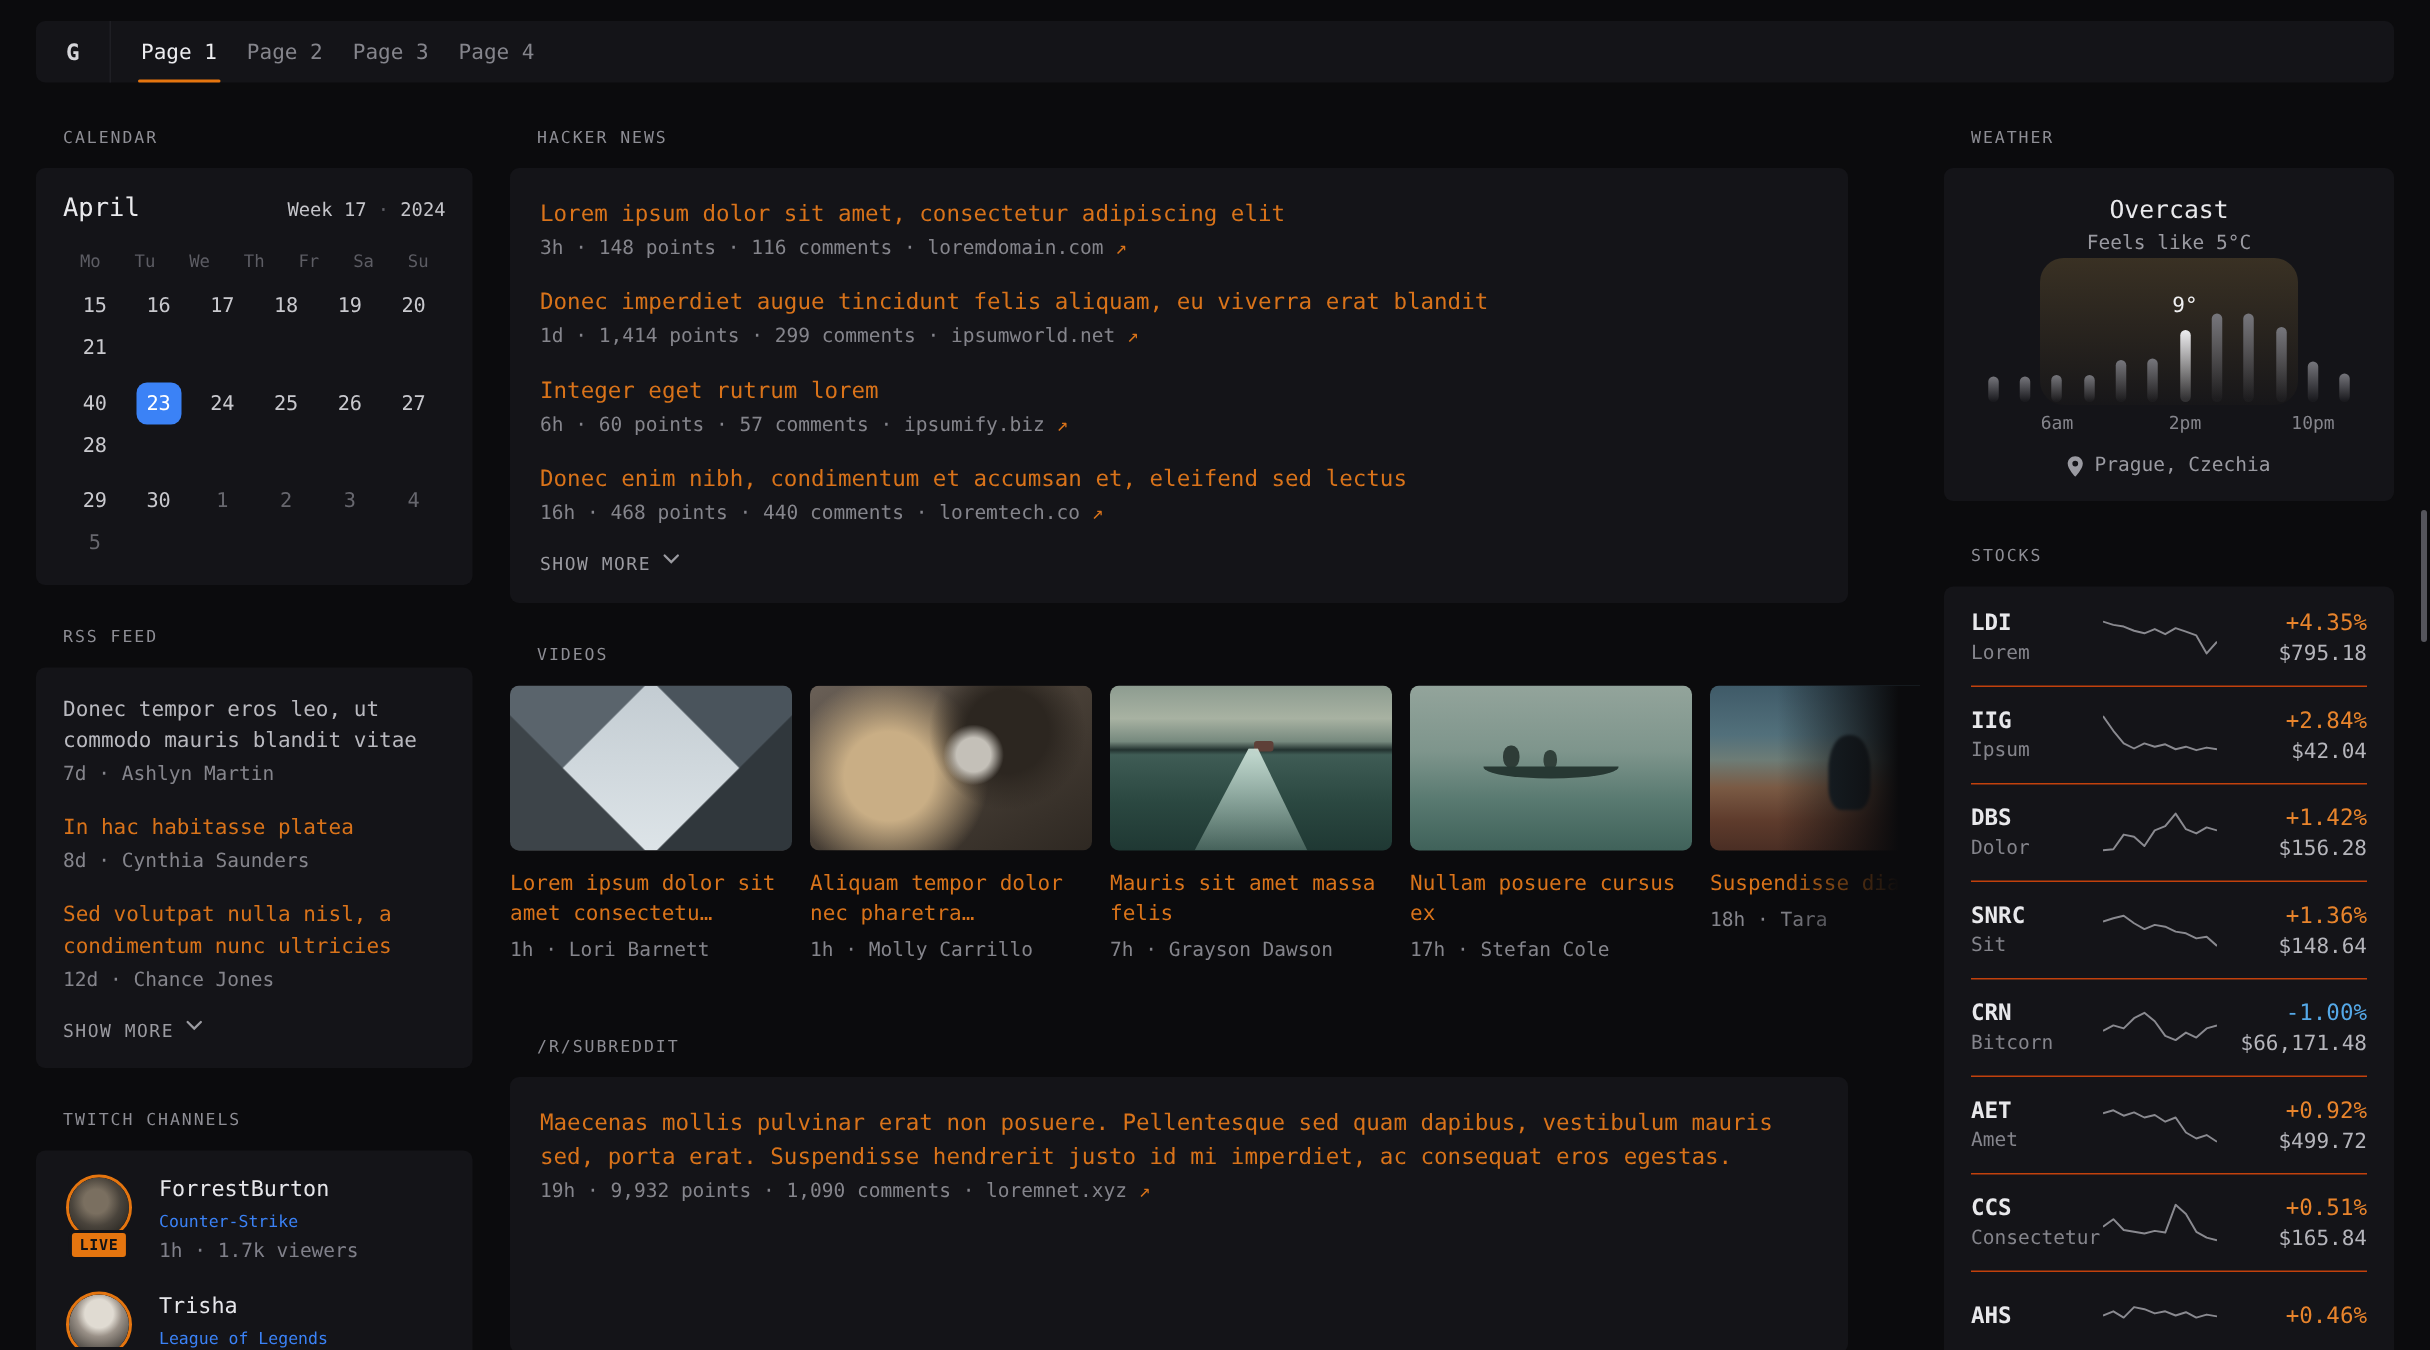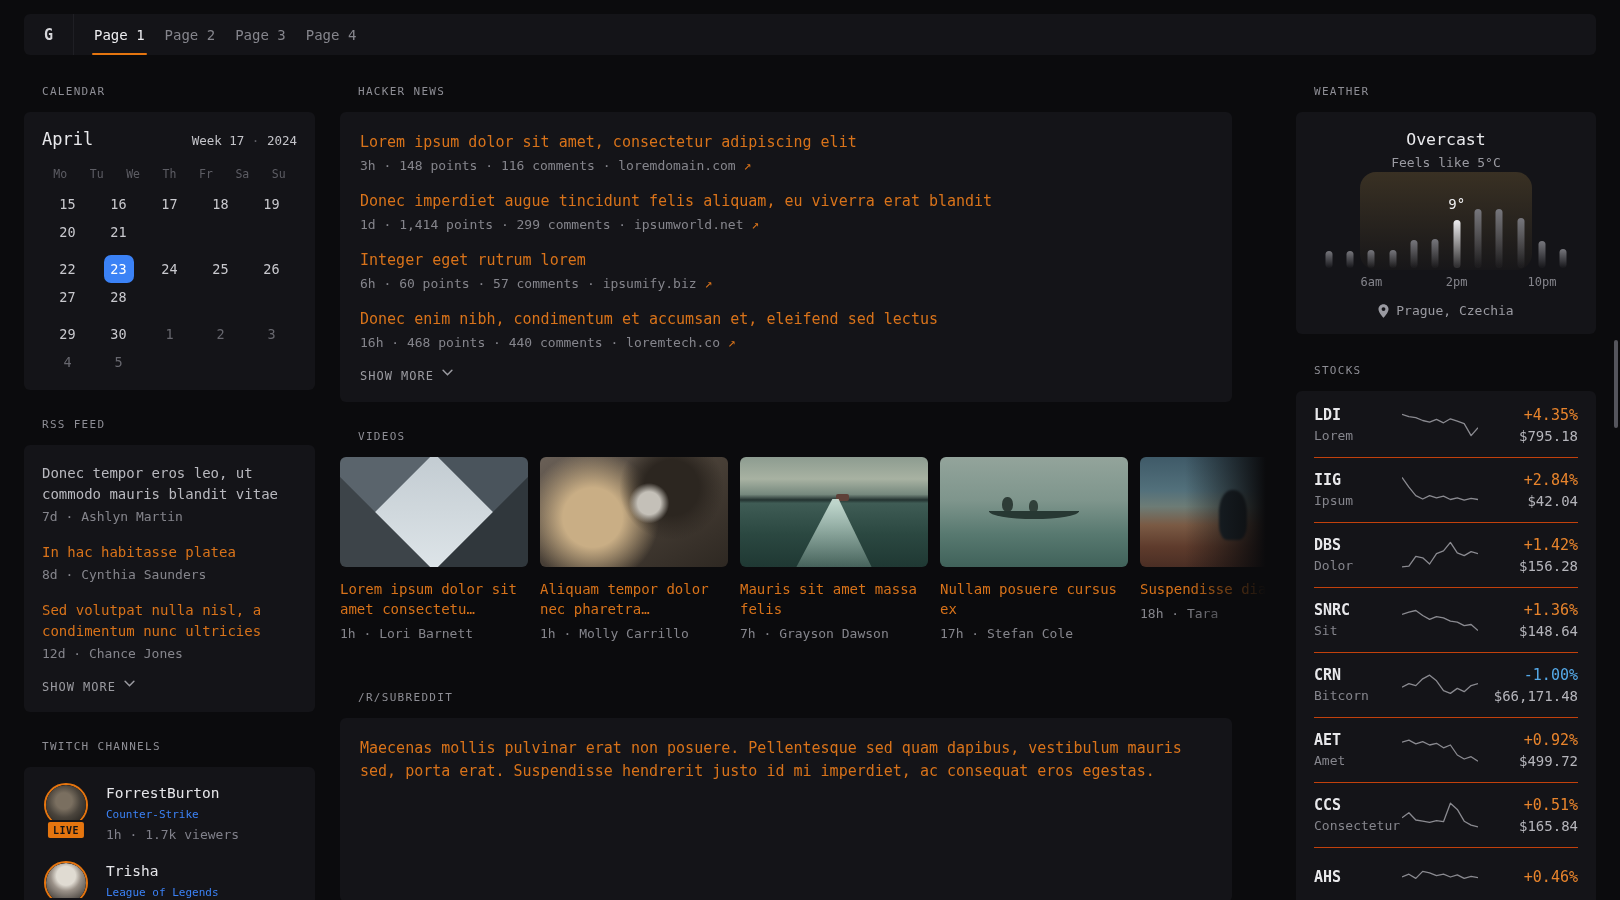--- a/index.html
+++ b/index.html
@@ -26,21 +26,21 @@
   .sec-label.later{margin-top:28px;}
   .card{background:#141418;border-radius:6px;}
   
   .calendar{padding:17px 18px 14px;}
   .cal-head{display:flex;justify-content:space-between;align-items:baseline;}
   .cal-month{font-size:17px;color:#e9e9ec;}
   .cal-week{font-size:12.5px;color:#c4c4c9;}
   .cal-week .dot{color:#5f5f66;}
   .cal-grid{display:grid;grid-template-columns:repeat(7,1fr);margin-top:18px;}
   .cal-wd{text-align:center;font-size:11.5px;color:#5d5d64;height:14px;}
-  .cal-row{display:grid;grid-template-columns:repeat(5,1fr);margin-top:9px;}
+  .cal-row{display:grid;grid-template-columns:repeat(6,1fr);margin-top:9px;}
   .cal-day{height:28px;display:flex;align-items:center;justify-content:center;}
   .cal-day span{min-width:30px;height:28px;display:flex;align-items:center;justify-content:center;
                 font-size:13.5px;color:#c9c9ce;border-radius:7px;}
   .cal-day.out span{color:#67676e;}
   .cal-day.sel span{background:#3b82f6;color:#ffffff;}
   
   .feedcard{padding:18px;}
   .hn{padding:19px 20px;}
   .subcard{padding:19px 20px;height:146px;}
   .feed-item{margin-bottom:16px;}
@@ -191,21 +191,21 @@
             </div>
             <div class="cal-day">
               <span>20</span>
             </div>
             <div class="cal-day">
               <span>21</span>
             </div>
           </div>
           <div class="cal-row">
             <div class="cal-day">
-              <span>22</span>
+              <span>40</span>
             </div>
             <div class="cal-day sel">
               <span>23</span>
             </div>
             <div class="cal-day">
               <span>24</span>
             </div>
             <div class="cal-day">
               <span>25</span>
             </div>
@@ -371,20 +371,21 @@
           </div>
         <div class="videos-fade"></div>
       </div>
     </div>
 
     <div class="sub-block">
       <div class="sec-label">/R/SUBREDDIT</div>
       <div class="card subcard" id="sub-card">
           <div class="feed-item">
             <div class="feed-title">Maecenas mollis pulvinar erat non posuere. Pellentesque sed quam dapibus, vestibulum mauris sed, porta erat. Suspendisse hendrerit justo id mi imperdiet, ac consequat eros egestas.</div>
+            <div class="feed-meta"><span>19h · 9,932 points · 1,090 comments · loremnet.xyz </span><span class="arrow">↗</span></div>
           </div>
         </div>
     </div>
   </div>
 
   <div class="col col-right">
     <div class="sec-label">WEATHER</div>
     <div class="card weather">
       <div class="wx-cond">Overcast</div>
       <div class="wx-feels">Feels like 5°C</div>

